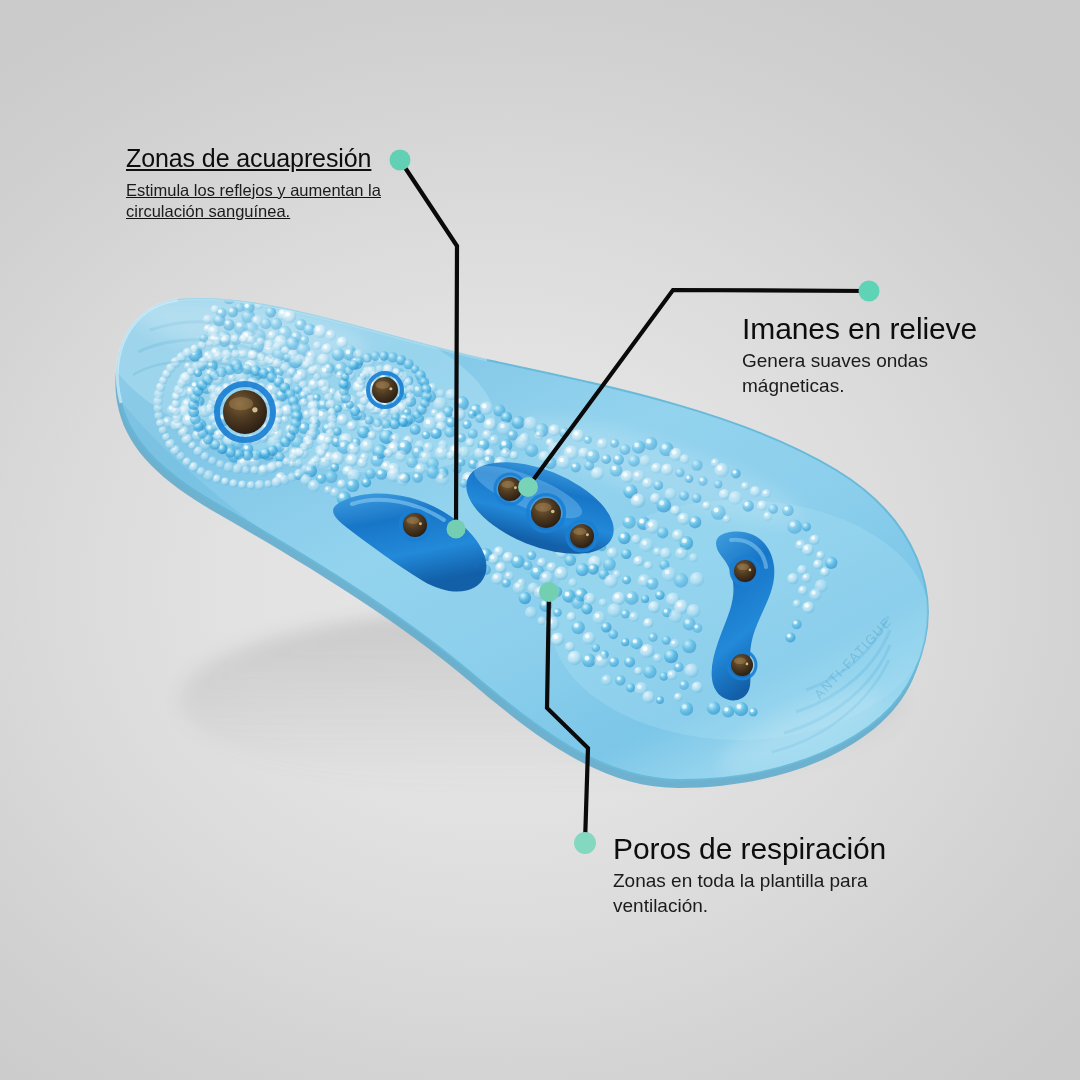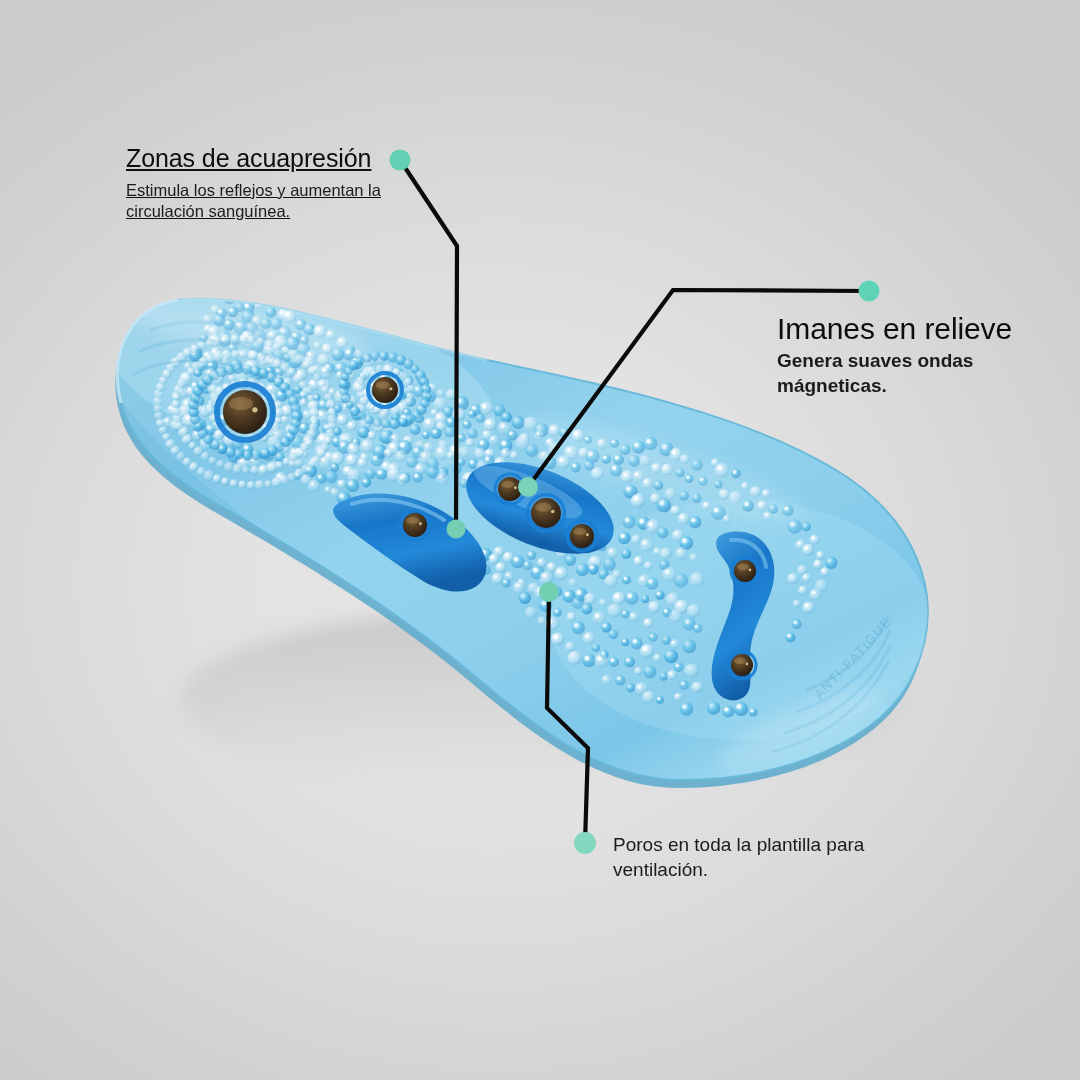--- a/index.html
+++ b/index.html
@@ -52,23 +52,23 @@
     font-weight: 400;
     color: #1b1b1b;
   }
 
   
   #callout-acupressure { left: 126px; top: 143px; text-decoration: underline; }
   #callout-acupressure .c-title { font-size: 25px; line-height: 30px; }
   #callout-acupressure .c-body  { font-size: 16.5px; line-height: 20.5px; margin-top: 7px; }
 
   
-  #callout-magnets { left: 777px; top: 311px; }
+  #callout-magnets { left: 742px; top: 311px; }
   #callout-magnets .c-title { font-size: 30px; line-height: 36px; }
-  #callout-magnets .c-body  { font-size: 19px; line-height: 25px; margin-top: 1px; font-weight: bold; }
+  #callout-magnets .c-body  { font-size: 19px; line-height: 25px; margin-top: 1px; }
 
   
   #callout-pores { left: 613px; top: 831px; }
   #callout-pores .c-title { font-size: 30px; line-height: 36px; }
   #callout-pores .c-body  { font-size: 19px; line-height: 25px; margin-top: 1px; }
 </style>
 </head>
 <body>
 
 <div id="canvas">
@@ -1402,16 +1402,17 @@
     <span class="c-title">Zonas de acuapresión</span>
     <span class="c-body" style="max-width: 278px;">Estimula los reflejos y aumentan la circulación sanguínea.</span>
   </div>
 
   <div class="callout" id="callout-magnets">
     <span class="c-title">Imanes en relieve</span>
     <span class="c-body" style="max-width: 212px;">Genera suaves ondas mágneticas.</span>
   </div>
 
   <div class="callout" id="callout-pores">
-    <span class="c-body" style="max-width: 340px;">Poros en toda la plantilla para ventilación.</span>
+    <span class="c-title">Poros de respiración</span>
+    <span class="c-body" style="max-width: 340px;">Zonas en toda la plantilla para ventilación.</span>
   </div>
 
 </div>
 
 </body></html>

